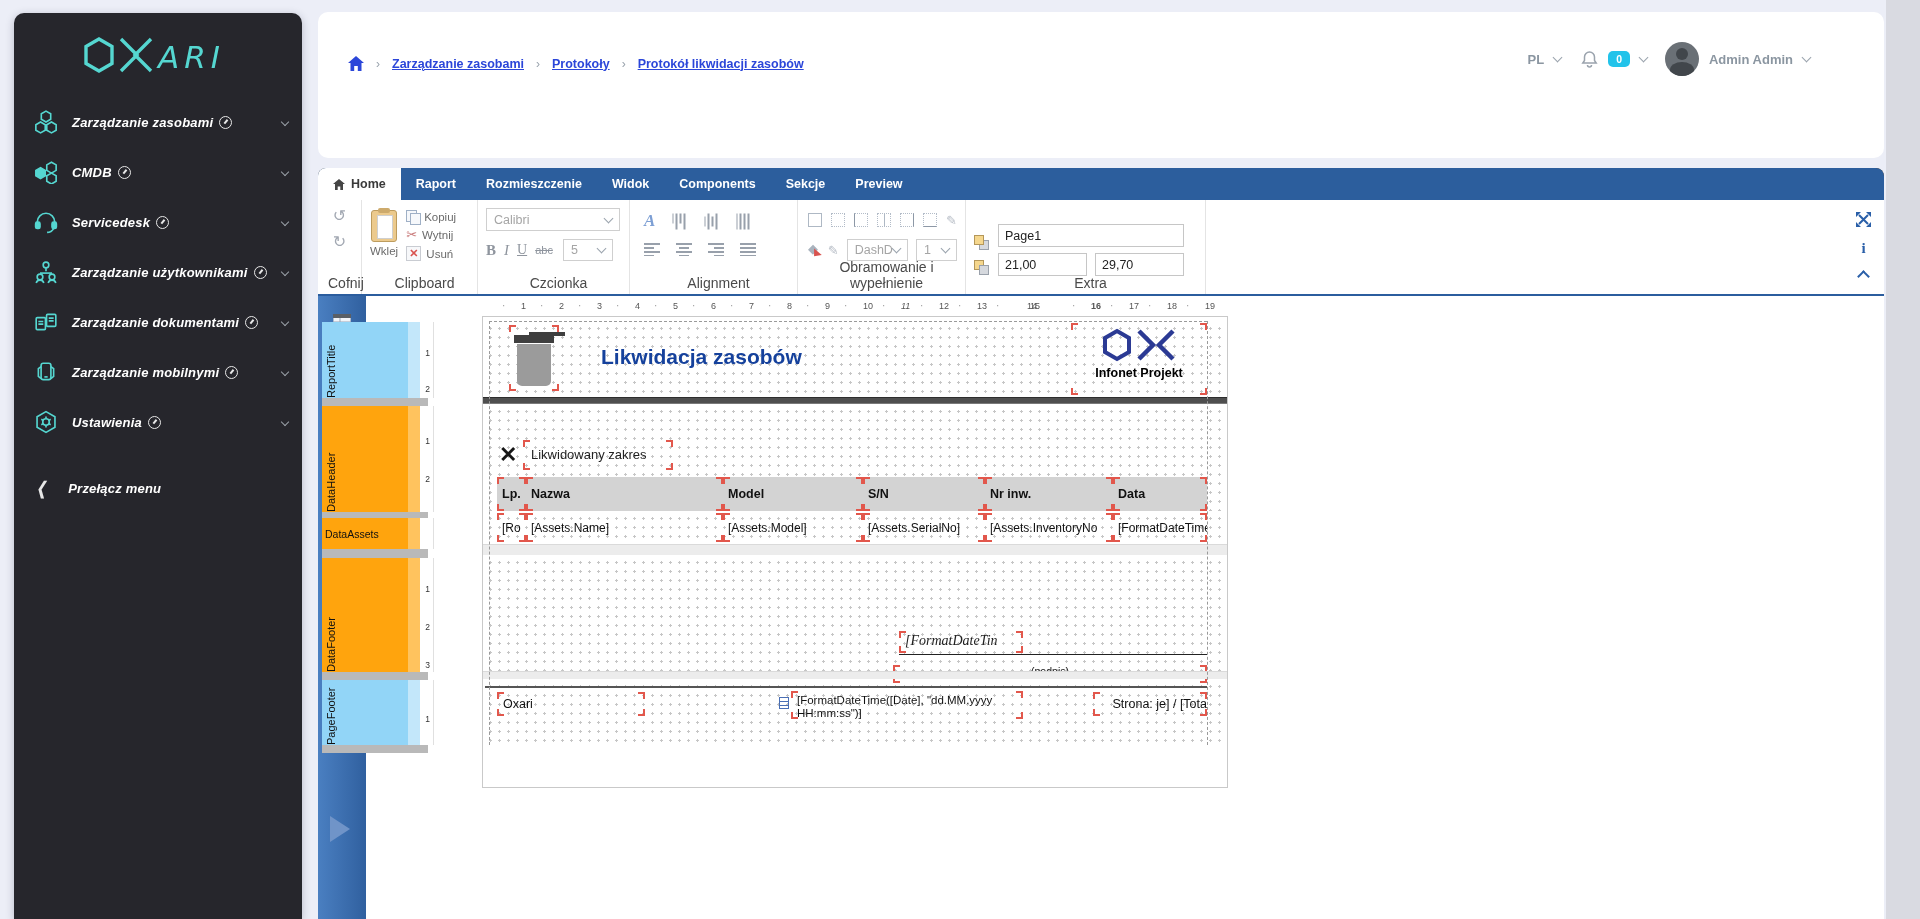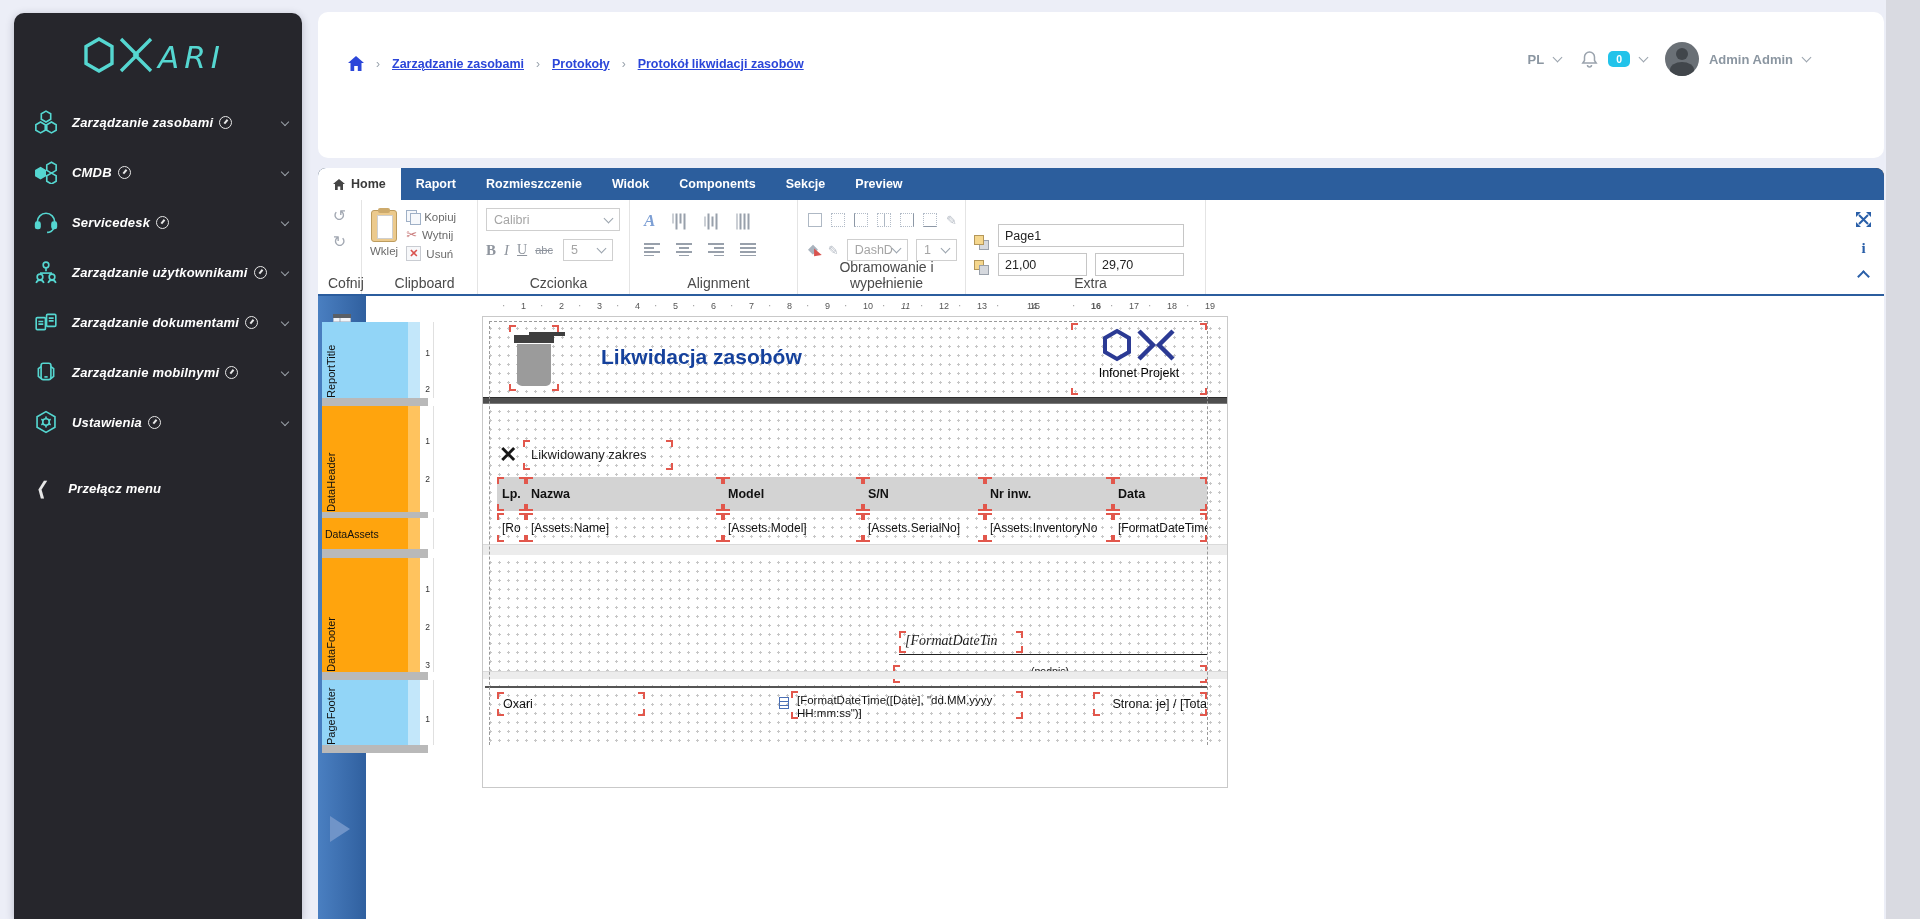--- a/index.html
+++ b/index.html
@@ -156,21 +156,21 @@
   .mline-h { position:absolute; left:6px; width:718px; height:0; border-top:1px dashed #9a9a9a; z-index:5; }
   .obj { position:absolute; background-repeat:no-repeat;
          background-image:linear-gradient(#e2574c,#e2574c),linear-gradient(#e2574c,#e2574c),linear-gradient(#e2574c,#e2574c),linear-gradient(#e2574c,#e2574c),linear-gradient(#e2574c,#e2574c),linear-gradient(#e2574c,#e2574c),linear-gradient(#e2574c,#e2574c),linear-gradient(#e2574c,#e2574c);
          background-position:0 0,0 0,100% 0,100% 0,0 100%,0 100%,100% 100%,100% 100%;
          background-size:7px 2px,2px 7px,7px 2px,2px 7px,7px 2px,2px 7px,7px 2px,2px 7px; }
   .trash { position:relative; width:46px; height:60px; }
   .trash::before { content:""; position:absolute; left:3px; top:7px; width:40px; height:8px; background:#3f3f3f;
                    box-shadow:13px -5px 0 -2px #3f3f3f; }
   .trash::after { content:""; position:absolute; left:6px; top:16px; width:34px; height:42px; background:#9b9b9b; border-radius:0 0 5px 5px; }
   .rt-title { font-size:21px; font-weight:700; color:#15419c; white-space:nowrap; }
-  .logo-caption { text-align:center; font-size:12.5px; font-weight:400; color:#000; margin-top:1px; }
+  .logo-caption { text-align:center; font-size:12.5px; font-weight:700; color:#000; margin-top:1px; }
   .sep-dark { position:absolute; left:0; width:744px; height:7px; background:#4f4f4f; border-top:1px solid #2e2e2e; border-bottom:1px solid #7a7a7a; }
   .sep-light { position:absolute; left:0; width:744px; background:#ececec; border-top:1px solid #dadada; }
   .x-mark { font-size:22px; font-weight:700; color:#161616; }
   .hdr-row-bg { position:absolute; left:14px; top:73px; width:710px; height:34px; background:#d3d3d3; }
   .hdr-cell { display:flex; align-items:center; padding-left:5px; font-weight:700; font-size:12.5px; color:#111; overflow:hidden; white-space:nowrap; }
   .data-cell { display:flex; align-items:center; padding-left:5px; font-size:12px; color:#111; overflow:hidden; white-space:nowrap; }
   .fdt-text { font-family:"Liberation Serif",serif; font-style:italic; font-size:14px; color:#222; white-space:nowrap; overflow:hidden; }
   .sig-line { position:absolute; left:416px; top:337px; width:308px; height:0; border-top:1.5px solid #222; }
   .podpis { display:flex; align-items:flex-start; justify-content:center; font-size:10.5px; color:#222;margin-top:7px; }
   .pf-topline { position:absolute; left:2px; top:369px; width:722px; height:0; border-top:2px solid #555; }

